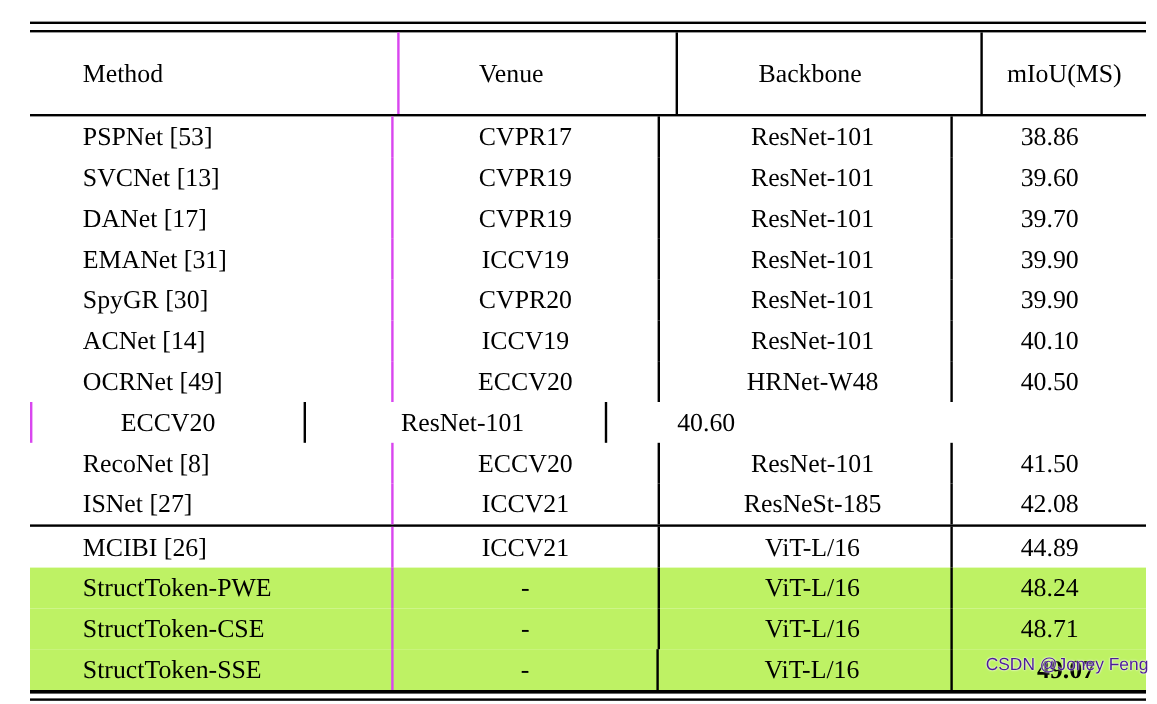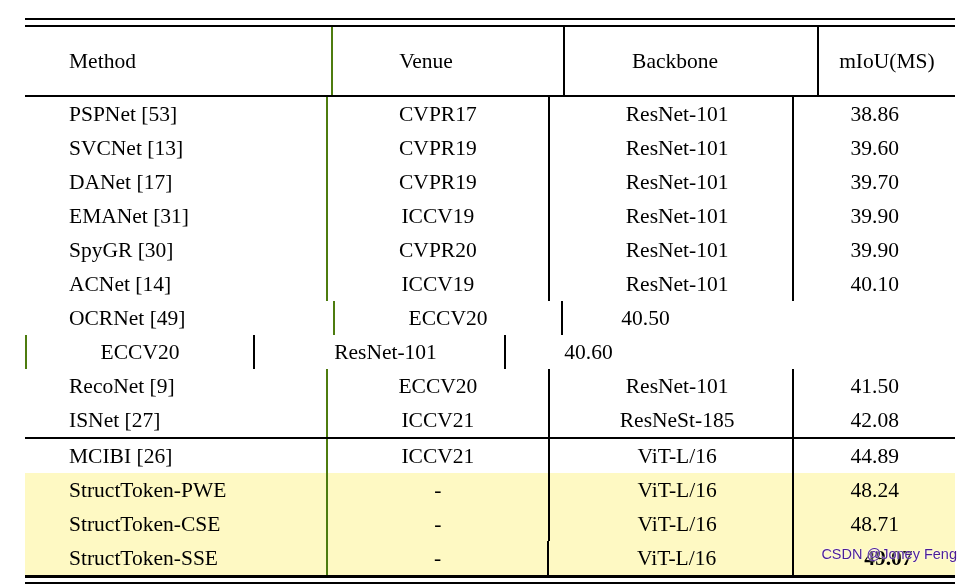--- a/index.html
+++ b/index.html
@@ -42,39 +42,39 @@
   .header-row {
     display: flex;
     height: 68px;
     gap: 44px;
   }
   .row {
     display: flex;
     height: 34px;
   }
   .row.hl {
-    background: #fef9c3;
+    background: #bef264;
     justify-content: space-between;
   }
   .cell {
     box-sizing: border-box;
     display: flex;
     align-items: center;
     height: 100%;
     white-space: nowrap;
   }
   .cell.method {
     width: 308px;
     padding-left: 44px;
     justify-content: flex-start;
   }
   .cell.venue {
     width: 228px;
     justify-content: center;
-    border-left: 2px solid #4d7c0f;
+    border-left: 2px solid #d946ef;
   }
   .cell.backbone {
     width: 251px;
     justify-content: center;
     border-left: 2px solid #000;
     padding-left: 12px;
   }
   .cell.miou {
     width: 167px;
     justify-content: center;
@@ -152,29 +152,30 @@
     </div>
     <div class="row">
       <div class="cell method">ACNet [14]</div>
       <div class="cell venue">ICCV19</div>
       <div class="cell backbone">ResNet-101</div>
       <div class="cell miou">40.10</div>
     </div>
     <div class="row">
       <div class="cell method">OCRNet [49]</div>
       <div class="cell venue">ECCV20</div>
+      <div class="cell backbone">HRNet-W48</div>
       <div class="cell miou">40.50</div>
     </div>
     <div class="row">
       <div class="cell venue">ECCV20</div>
       <div class="cell backbone">ResNet-101</div>
       <div class="cell miou">40.60</div>
     </div>
     <div class="row">
-      <div class="cell method">RecoNet [9]</div>
+      <div class="cell method">RecoNet [8]</div>
       <div class="cell venue">ECCV20</div>
       <div class="cell backbone">ResNet-101</div>
       <div class="cell miou">41.50</div>
     </div>
     <div class="row">
       <div class="cell method">ISNet [27]</div>
       <div class="cell venue">ICCV21</div>
       <div class="cell backbone">ResNeSt-185</div>
       <div class="cell miou">42.08</div>
     </div>

